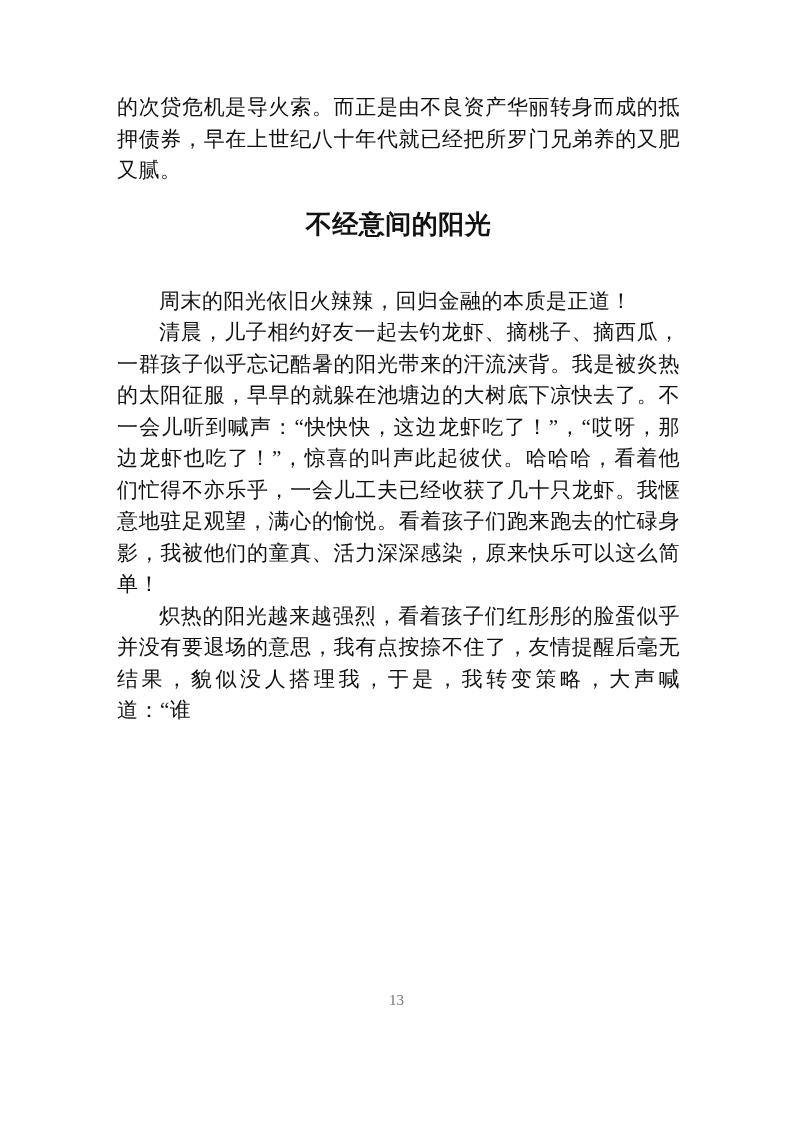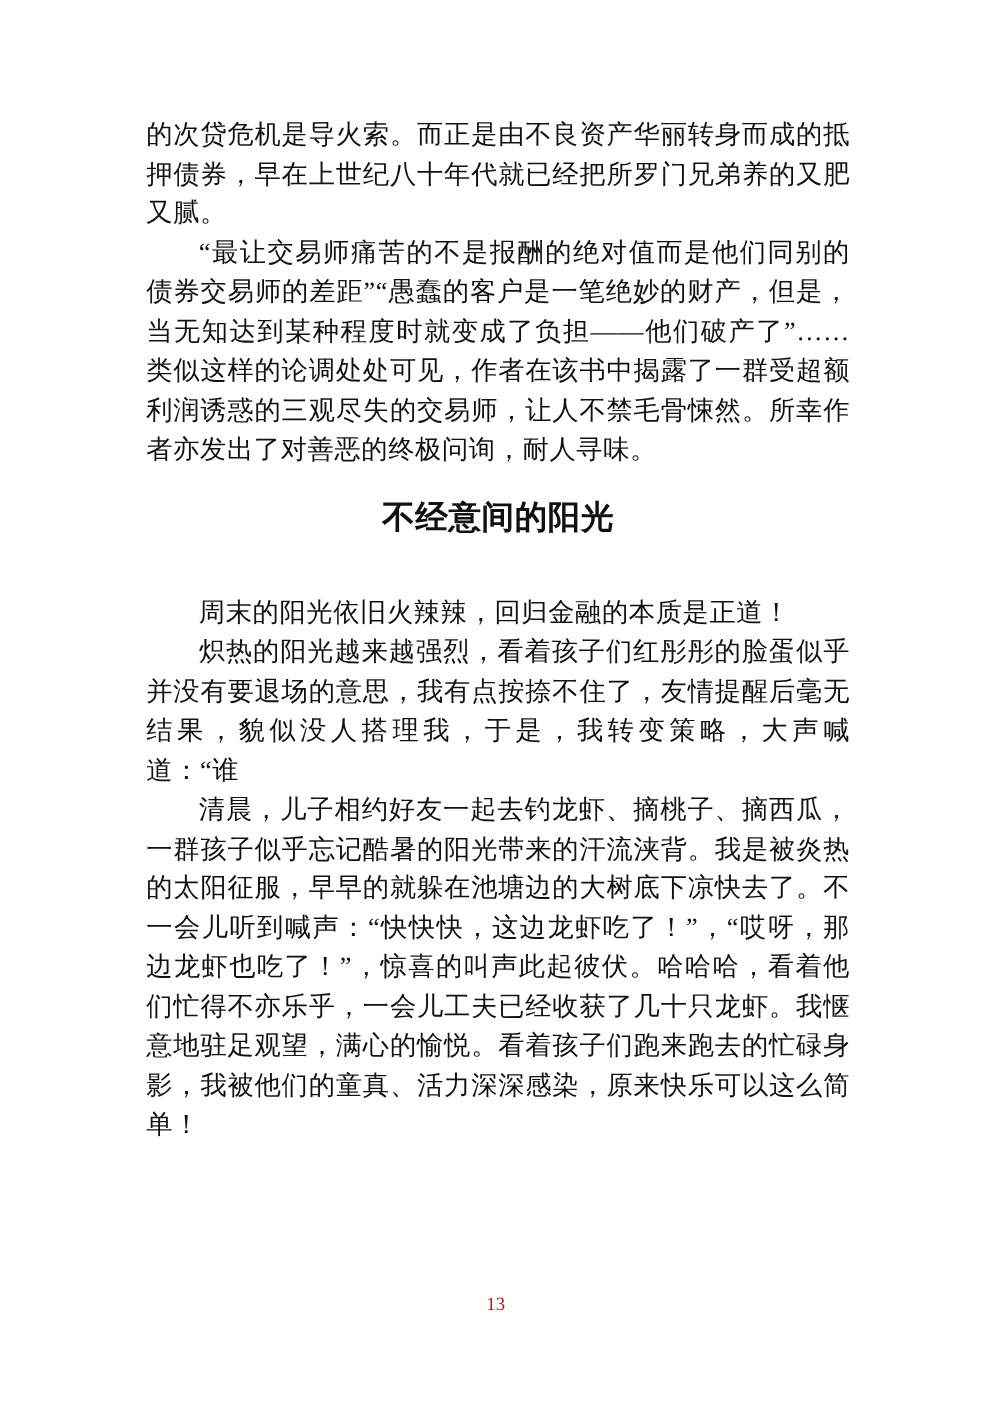--- a/index.html
+++ b/index.html
@@ -43,40 +43,39 @@
     font-size: 26px;
     line-height: 31px;
     font-weight: bold;
     text-align: center;
     letter-spacing: 0.5px;
   }
   .page-number {
     position: absolute;
     left: 0;
     right: 0;
-    top: 1034px;
+    top: 990px;
     text-align: center;
     font-size: 15px;
     line-height: 20px;
-    color: #b91c1c;
+    color: #737373;
   }
 </style>
 </head>
 <body>
 
 <div class="page">
 
   <div class="body-text">
     <p>的次贷危机是导火索。而正是由不良资产华丽转身而成的抵押债券，早在上世纪八十年代就已经把所罗门兄弟养的又肥又腻。</p>
-    <p class="indent">“最让交易师痛苦的不是报酬的绝对值而是他们同别的债券交易师的差距”“愚蠢的客户是一笔绝妙的财产，但是，当无知达到某种程度时就变成了负担——他们破产了”……类似这样的论调处处可见，作者在该书中揭露了一群受超额利润诱惑的三观尽失的交易师，让人不禁毛骨悚然。所幸作者亦发出了对善恶的终极问询，耐人寻味。</p>
   </div>
 
   <h1 class="essay-title">不经意间的阳光</h1>
 
   <div class="body-text">
     <p class="indent">周末的阳光依旧火辣辣，回归金融的本质是正道！</p>
+    <p class="indent">清晨，儿子相约好友一起去钓龙虾、摘桃子、摘西瓜，一群孩子似乎忘记酷暑的阳光带来的汗流浃背。我是被炎热的太阳征服，早早的就躲在池塘边的大树底下凉快去了。不一会儿听到喊声：“快快快，这边龙虾吃了！”，“哎呀，那边龙虾也吃了！”，惊喜的叫声此起彼伏。哈哈哈，看着他们忙得不亦乐乎，一会儿工夫已经收获了几十只龙虾。我惬意地驻足观望，满心的愉悦。看着孩子们跑来跑去的忙碌身影，我被他们的童真、活力深深感染，原来快乐可以这么简单！</p>
     <p class="indent">炽热的阳光越来越强烈，看着孩子们红彤彤的脸蛋似乎并没有要退场的意思，我有点按捺不住了，友情提醒后毫无结果，貌似没人搭理我，于是，我转变策略，大声喊道：“谁</p>
-    <p class="indent">清晨，儿子相约好友一起去钓龙虾、摘桃子、摘西瓜，一群孩子似乎忘记酷暑的阳光带来的汗流浃背。我是被炎热的太阳征服，早早的就躲在池塘边的大树底下凉快去了。不一会儿听到喊声：“快快快，这边龙虾吃了！”，“哎呀，那边龙虾也吃了！”，惊喜的叫声此起彼伏。哈哈哈，看着他们忙得不亦乐乎，一会儿工夫已经收获了几十只龙虾。我惬意地驻足观望，满心的愉悦。看着孩子们跑来跑去的忙碌身影，我被他们的童真、活力深深感染，原来快乐可以这么简单！</p>
   </div>
 
   <div class="page-number">13</div>
 
 </div>
 
 </body></html>

